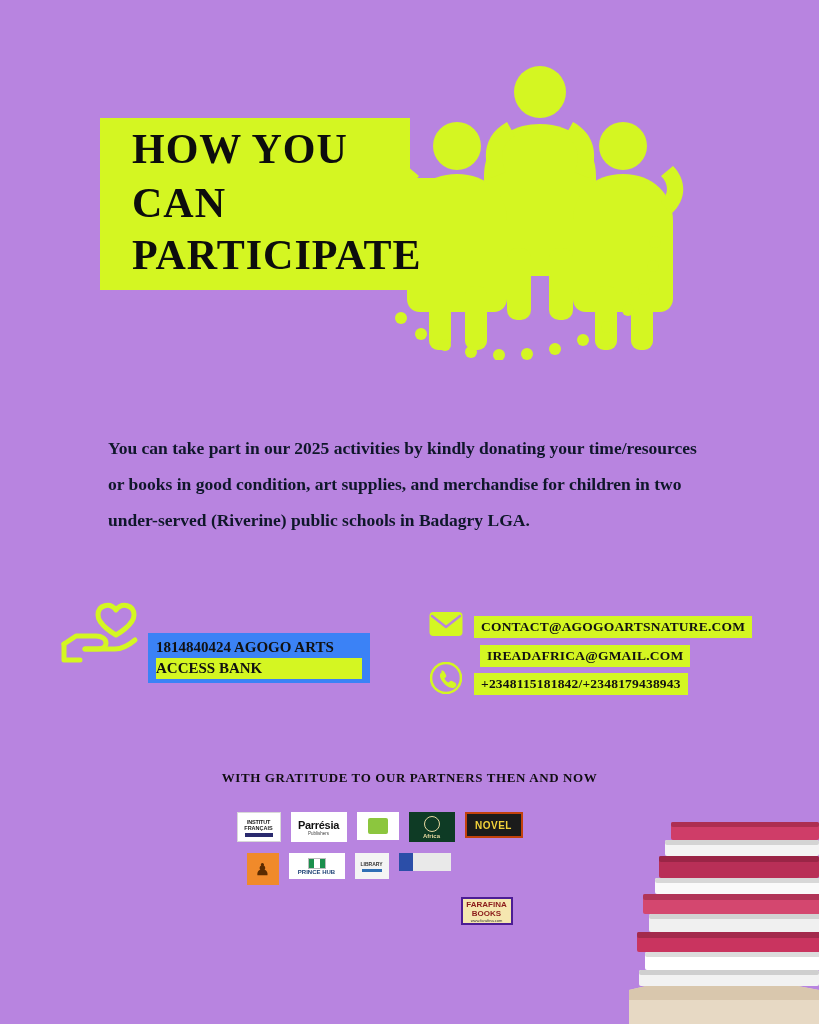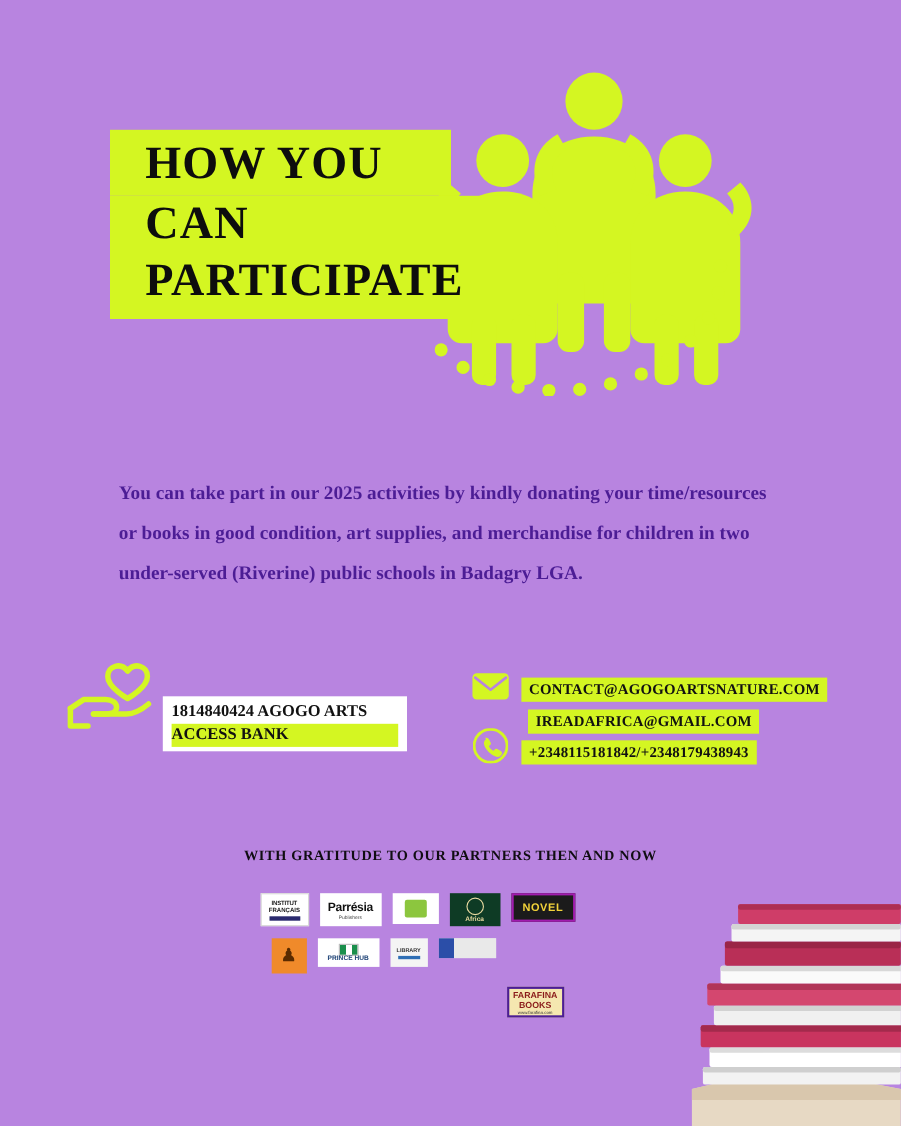--- a/index.html
+++ b/index.html
@@ -59,21 +59,21 @@
     height: 310px;
     z-index: 2;
   }
 
   
   .body-text {
     position: absolute;
     top: 412px;
     left: 108px;
     width: 600px;
-    color: #4c1d95;
+    color: #0f172a;
     font-family: "Liberation Serif", serif;
     font-weight: bold;
     font-size: 17.5px;
     line-height: 36px;
   }
 
   
   .contact-area {
     position: absolute;
     top: 600px;
@@ -85,21 +85,21 @@
     position: absolute;
     left: 60px;
     top: 0px;
     width: 100px;
     height: 70px;
   }
   .bank-box {
     position: absolute;
     left: 148px;
     top: 33px;
-    background: #ffffff;
+    background: #3b82f6;
     color: #111;
     font-family: "Liberation Serif", serif;
     font-weight: bold;
     font-size: 15px;
     line-height: 21px;
     padding: 4px 8px 4px 8px;
     width: 222px;
     box-sizing: border-box;
   }
   .bank-box .bl { display: block; white-space: nowrap; }
@@ -193,21 +193,21 @@
     width: 46px; height: 30px; background: #0e3b25;
     color: #e7d9a0; font-size: 6px; flex-direction: column;
   }
   .logo-dark .circ {
     width: 14px; height: 14px; border-radius: 50%;
     border: 1.5px solid #e7d9a0; margin-bottom: 1px;
   }
   .logo-novel {
     width: 58px; height: 26px; background: #1b1b1b;
     color: #f2d23a; font-size: 10px; letter-spacing: 0.5px;
-    border: 2px solid #a21caf;
+    border: 2px solid #c2410c;
   }
   .logo-orange {
     width: 32px; height: 32px; background: #f08a2a;
     color: #5a2b00; font-size: 16px;
   }
   .logo-prince {
     width: 56px; height: 26px; background: #ffffff;
     flex-direction: column; font-size: 6px; color: #1a3f73;
   }
   .logo-prince .flag { width: 16px; height: 9px; background: linear-gradient(to right,#1a8f4c 33%,#ffffff 33%,#ffffff 66%,#1a8f4c 66%); border:0.5px solid #bbb;}

